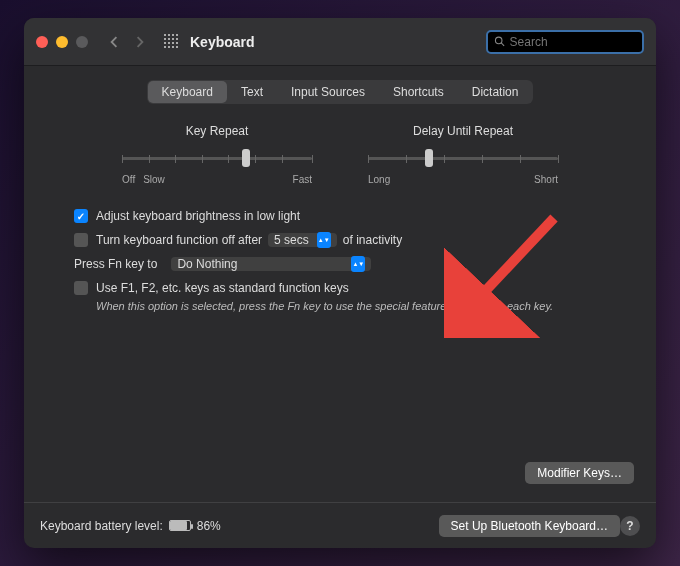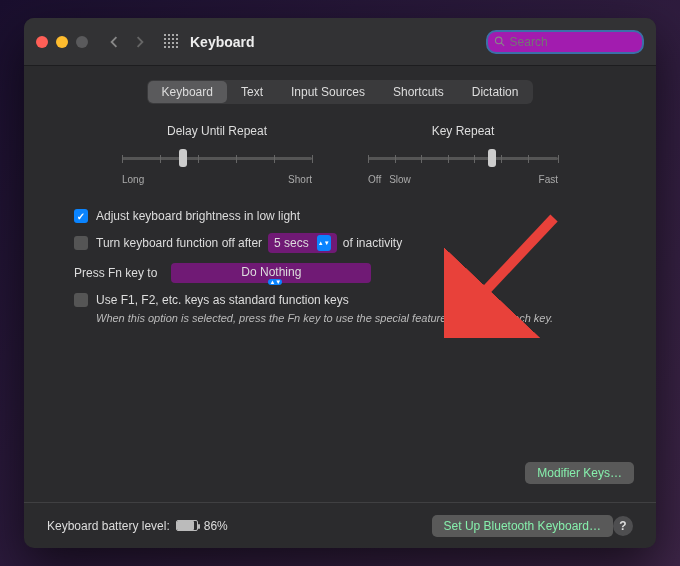--- a/index.html
+++ b/index.html
@@ -40,23 +40,23 @@
     .green { background: #5a5a5c; }
     .nav { display: flex; gap: 6px; margin-right: 12px; color: #888; }
     .nav-btn { width: 20px; height: 20px; display:flex; align-items:center; justify-content:center; cursor: default; }
     .grid-icon { width: 16px; height: 16px; display:grid; grid-template-columns: repeat(4,2px); grid-template-rows: repeat(4,2px); gap: 2px; }
     .grid-icon span { background: #aaa; width: 2px; height: 2px; }
     .title { color: #eee; font-weight: 600; font-size: 14px; margin-left: 8px; }
     .search {
       margin-left: auto;
       width: 158px;
       height: 24px;
-      background: #a21caf;
+      background: #000000;
       border: 2px solid #3b6fa8;
-      border-radius: 10px;
+      border-radius: 5px;
       display: flex;
       align-items: center;
       padding: 0 6px;
       color: #888;
     }
     .search svg { width: 13px; height: 13px; margin-right: 4px; }
     .search input { background: none; border: none; outline: none; color: #ddd; font-size: 12px; width: 100%; }
     .tabs {
       display: flex;
       justify-content: center;
@@ -118,69 +118,69 @@
       margin-right: 8px;
       display: flex;
       align-items: center;
       justify-content: center;
       flex-shrink: 0;
     }
     .checkbox.checked { background: #0a84ff; }
     .checkbox.unchecked { background: #555; }
     .checkbox.checked::after { content: "✓"; color: white; font-size: 10px; font-weight: bold; }
     .select {
-      background: #701a75;
+      background: #404040;
       border-radius: 4px;
       padding: 2px 6px;
       display: flex;
       align-items: center;
       margin: 0 6px;
       font-size: 12px;
-      height: 20px;
+      height: 14px;
       position: relative;
     }
     .select-arrows {
       background: #0a84ff;
       border-radius: 3px;
       width: 14px;
       height: 16px;
       margin-left: 8px;
       display: flex;
       flex-direction: column;
       align-items: center;
       justify-content: center;
       font-size: 6px;
       line-height: 6px;
       color: white;
     }
-    .select-wide { width: 200px; flex-direction: column; }
+    .select-wide { width: 200px; }
     .helper { font-size: 11px; color: #bbb; margin-left: 22px; line-height: 1.4; margin-top: 2px; font-style: italic; }
     .bottom-right {
       position: absolute;
       right: 22px;
       bottom: 64px;
     }
     .button {
       background: #595959;
       border-radius: 5px;
       padding: 4px 12px;
       font-size: 12px;
-      color: #86efac;
+      color: #ffffff;
       cursor: default;
     }
     .footer {
       position: absolute;
       bottom: 0;
       left: 0;
       right: 0;
       height: 46px;
       border-top: 1px solid #404042;
       display: flex;
       align-items: center;
-      padding: 0 23px;
+      padding: 0 16px;
       font-size: 12px;
       color: #ddd;
     }
     .battery-icon {
       width: 22px;
       height: 11px;
       border: 1px solid #bbb;
       border-radius: 2px;
       margin: 0 6px;
       position: relative;
@@ -266,39 +266,20 @@
       <div class="seg-item">Text</div>
       <div class="seg-item">Input Sources</div>
       <div class="seg-item">Shortcuts</div>
       <div class="seg-item">Dictation</div>
     </div>
   </div>
 
   <div class="content">
 
     <div class="sliders-row">
-      <div class="slider-group">
-        <div class="slider-label">Delay Until Repeat</div>
-        <div class="slider-track">
-          <div class="slider-line">
-            <div class="tick" style="left:0%"></div>
-            <div class="tick" style="left:20%"></div>
-            <div class="tick" style="left:40%"></div>
-            <div class="tick" style="left:60%"></div>
-            <div class="tick" style="left:80%"></div>
-            <div class="tick" style="left:100%"></div>
-          </div>
-          <div class="knob" style="left:32%"></div>
-        </div>
-        <div class="slider-ends">
-          <span>Long</span>
-          <span>Short</span>
-        </div>
-      </div>
-
       <div class="slider-group">
         <div class="slider-label">Key Repeat</div>
         <div class="slider-track">
           <div class="slider-line">
             <div class="tick" style="left:0%"></div>
             <div class="tick" style="left:14%"></div>
             <div class="tick" style="left:28%"></div>
             <div class="tick" style="left:42%"></div>
             <div class="tick" style="left:56%"></div>
             <div class="tick" style="left:70%"></div>
@@ -308,20 +289,39 @@
           <div class="knob" style="left:65%"></div>
         </div>
         <div class="slider-ends">
           <span style="display:flex; gap:8px;">
             <span>Off</span>
             <span>Slow</span>
           </span>
           <span>Fast</span>
         </div>
       </div>
+
+      <div class="slider-group">
+        <div class="slider-label">Delay Until Repeat</div>
+        <div class="slider-track">
+          <div class="slider-line">
+            <div class="tick" style="left:0%"></div>
+            <div class="tick" style="left:20%"></div>
+            <div class="tick" style="left:40%"></div>
+            <div class="tick" style="left:60%"></div>
+            <div class="tick" style="left:80%"></div>
+            <div class="tick" style="left:100%"></div>
+          </div>
+          <div class="knob" style="left:32%"></div>
+        </div>
+        <div class="slider-ends">
+          <span>Long</span>
+          <span>Short</span>
+        </div>
+      </div>
     </div>
 
     <div class="form-rows">
 
       <div class="row">
         <div class="checkbox checked"></div>
         <span>Adjust keyboard brightness in low light</span>
       </div>
 
       <div class="row">

